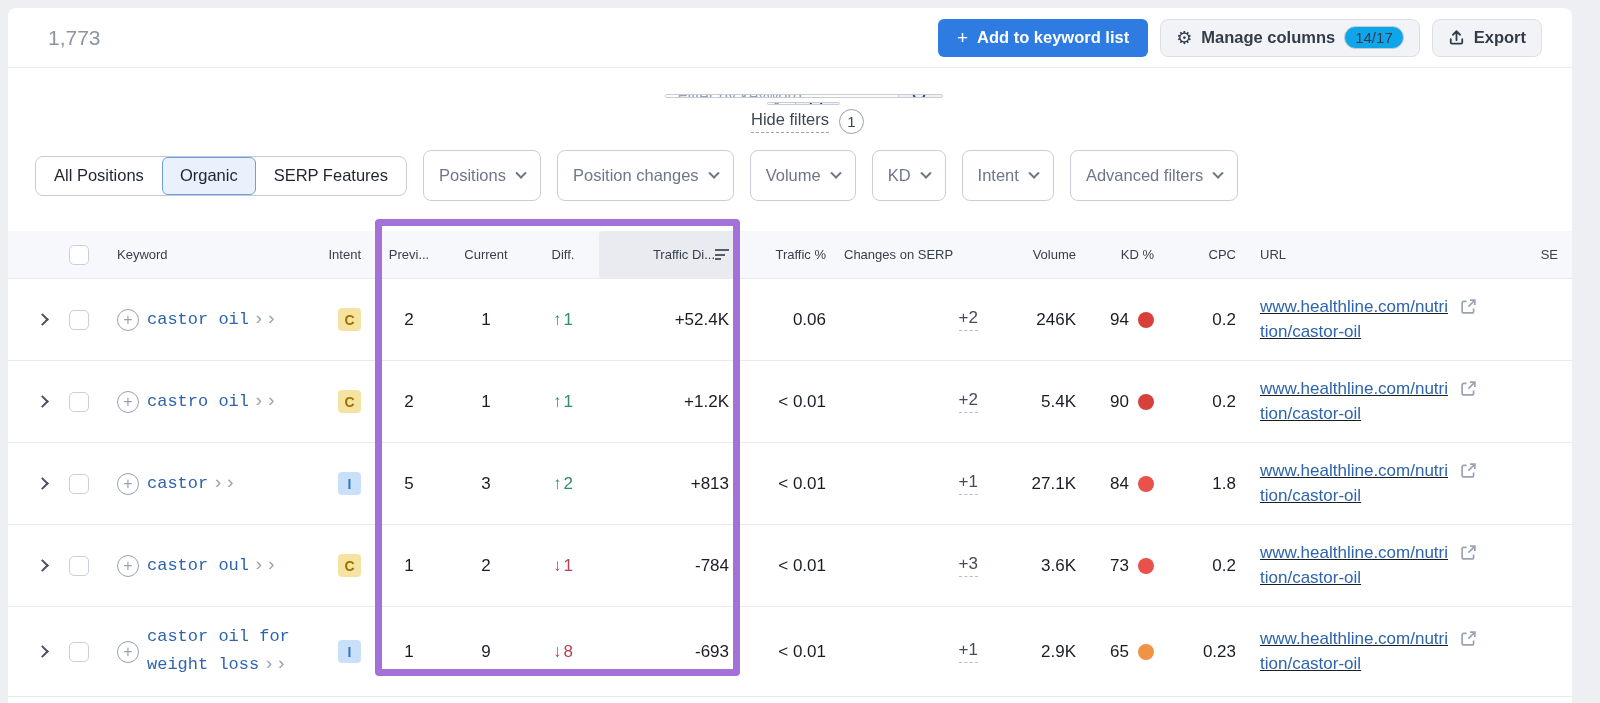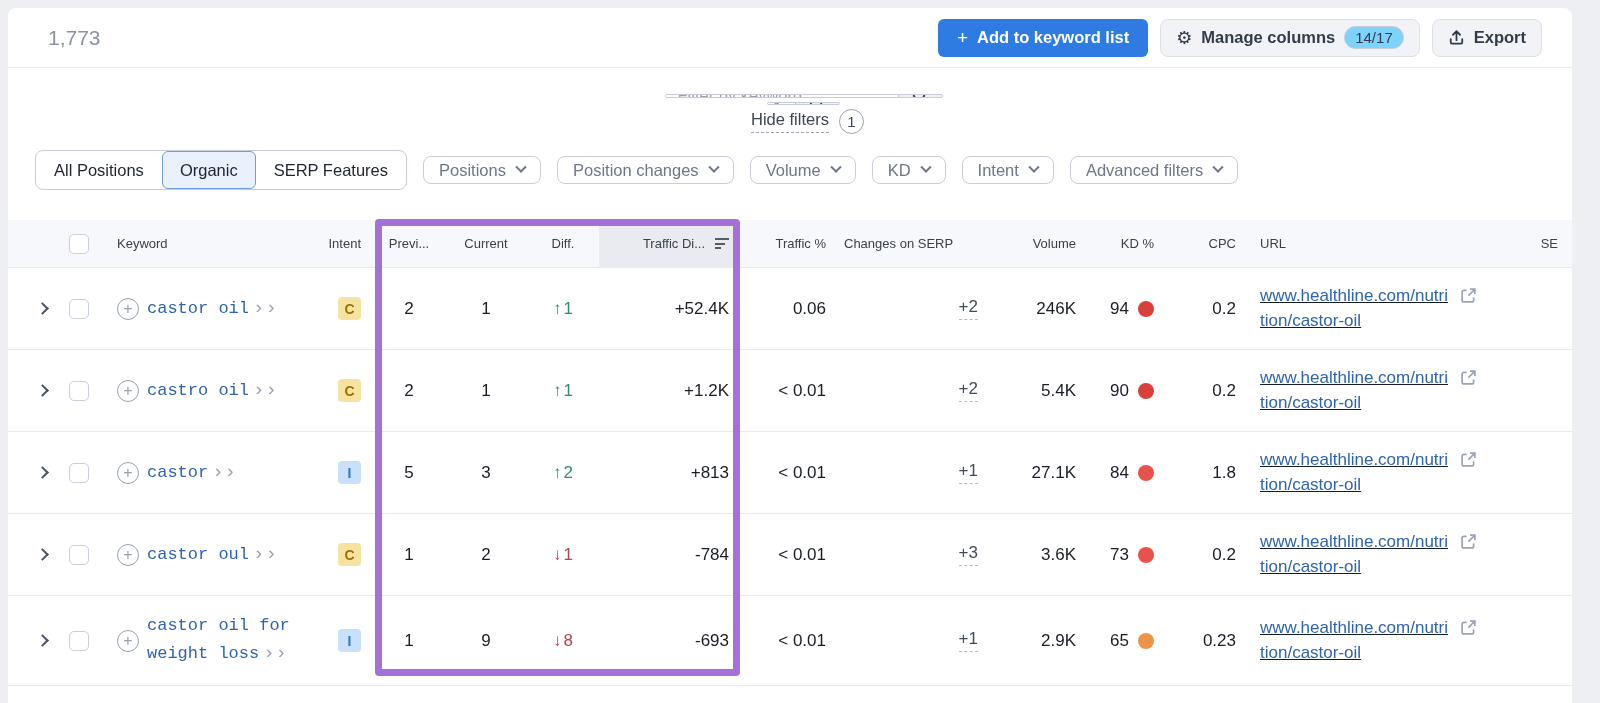--- a/index.html
+++ b/index.html
@@ -9,41 +9,41 @@
   
   .hdr { display:flex; align-items:center; height:60px; padding:0 30px 0 27px; border-bottom:1px solid #e9ebef; }
   .hdr .title { font-size:21px; font-weight:bold; color:#1a1e28; letter-spacing:.2px; }
   .hdr .count { font-size:21px; color:#8d94a1; margin-left:13px; }
   .hdr .actions { margin-left:auto; display:flex; gap:12px; align-items:center; }
   .btn { display:flex; align-items:center; gap:9px; height:38px; border-radius:8px; font-size:16.5px; cursor:pointer; }
   .btn-primary { background:#2e7be2; color:#fff; padding:0 19px; border-radius:6px; font-weight:bold; }
   .btn-primary .plus { font-size:19px; font-weight:normal; }
   .btn-gray { background:#f1f3f6; border:1px solid #dcdfe5; color:#333b4a; padding:0 15px; font-weight:bold; }
   .gear { font-size:18px; color:#333b4a; line-height:1; }
-  .pill { background:#7dd3fc; border:1px solid #c6ccd6; border-radius:999px; padding:2px 10px; font-size:15px; font-weight:normal; color:#333b4a; }
+  .pill { background:#0ea5e9; border:1px solid #c6ccd6; border-radius:999px; padding:2px 10px; font-size:15px; font-weight:normal; color:#333b4a; }
 
   
   .frow { display:flex; align-items:center; margin:26px 0 0 27px; height:40px; gap:4px;flex-direction:column; }
   .igroup { display:flex; height:40px; border:1px solid #c6cbd5; border-radius:8px; overflow:hidden; background:#fff; }
   .igroup input { border:none; outline:none; font-size:16.5px; padding:0 12px; color:#1f2533; font-family:inherit; }
   .igroup input::placeholder { color:#9aa1ae; }
   .kw-input { width:232px; }
   .url-input { width:210px; padding-right:2px !important; }
   .clear-x { display:flex; align-items:center; padding:0 12px 0 2px; color:#8b94a5; font-size:15px; cursor:pointer; }
   .sbtn { width:44px; display:flex; align-items:center; justify-content:center; background:#eff1f4; border-left:1px solid #c6cbd5; cursor:pointer; }
   .hidef { display:flex; align-items:center; gap:10px; margin-left:8px; }
   .hidef .lnk { font-size:16.5px; color:#3d4556; border-bottom:1.5px dashed #9aa3b3; padding-bottom:3px; cursor:pointer; }
   .hidef .badge { width:25px; height:25px; border:1px solid #9aa1ae; border-radius:50%; display:flex; align-items:center; justify-content:center; font-size:15px; color:#3d4556; background:#fff; }
 
   
   .trowbar { display:flex; align-items:center; margin:16px 0 0 27px; gap:16px; }
   .seg { display:flex; border:1px solid #c6cbd5; border-radius:8px; background:#fff; overflow:hidden; }
   .seg .tab { padding:0 17px; height:38px; display:flex; align-items:center; font-size:16.5px; color:#1f2430; cursor:pointer; border:1px solid transparent; border-radius:6px; }
   .seg .tab.active { border-color:#6f9ce2; background:#e9f1fc; }
-  .ddl { display:flex; align-items:center; gap:11px; height:28px; padding:0 15px; border:1px solid #c8cdd7; border-radius:8px; background:#fff; font-size:16.5px; color:#6e7688; cursor:pointer; }
+  .ddl { display:flex; align-items:center; gap:11px; height:51px; padding:0 15px; border:1px solid #c8cdd7; border-radius:8px; background:#fff; font-size:16.5px; color:#6e7688; cursor:pointer; }
   .chev-d { width:8px; height:8px; border:solid #6e7688; border-width:0 2px 2px 0; transform:rotate(45deg) translate(-2px,-2px); }
 
   
   .thead { display:flex; align-items:center; margin-top:30px; height:48px; background:#f7f8fb; font-size:13px; color:#39404d; border-bottom:1px solid #e8eaee; }
   .trow { display:flex; align-items:center; min-height:82px; border-bottom:1px solid #e8eaee; font-size:17px; color:#191d26; }
   .trow:last-child { min-height:90px; }
   .cell { display:flex; align-items:center; }
   .c-exp { width:30px; margin-left:19px; justify-content:center; }
   .c-check { width:44px; justify-content:center; }
   .c-kw { width:196px; margin-left:16px; }
@@ -54,21 +54,21 @@
   .c-tdiff { width:140px; justify-content:flex-end; padding-right:10px; }
   .c-tpct { width:78px; margin-left:17px; justify-content:flex-end; padding-right:8px; }
   .c-serp { width:168px; }
   .thead .c-serp { padding-left:10px; justify-content:flex-start; }
   .trow  .c-serp { justify-content:flex-end; padding-right:24px; }
   .c-vol { width:78px; justify-content:flex-end; padding-right:4px; }
   .c-kd { width:92px; justify-content:flex-end; padding-right:18px; }
   .c-cpc { width:72px; justify-content:flex-end; padding-right:8px; }
   .c-url { width:248px; margin-left:16px; }
   .c-se { margin-left:auto; padding-right:14px; }
-  .thead .sorted { background:#e9ebf1; height:48px; border-radius:4px; display:flex; align-items:center; gap:10px; }
+  .thead .sorted { background:#e9ebf1; height:48px; border-radius:4px; display:flex; align-items:center; }
   .sort-ic { display:flex; flex-direction:column; gap:2.5px; }
   .sort-ic i { display:block; height:2px; background:#555d6d; }
   .sort-ic i:nth-child(1){ width:14px; } .sort-ic i:nth-child(2){ width:10px; } .sort-ic i:nth-child(3){ width:6px; }
 
   .chev-r { width:9px; height:9px; border:solid #4a5160; border-width:2px 2px 0 0; transform:rotate(45deg); cursor:pointer; }
   .checkbox { width:20px; height:20px; border:1.5px solid #c9cfdc; border-radius:5px; background:#fff; cursor:pointer; }
   .addcircle { flex:none; width:22px; height:22px; border:1.5px solid #98a1b3; border-radius:50%; color:#98a1b3; font-size:16px; display:flex; align-items:center; justify-content:center; margin-right:8px; cursor:pointer; line-height:1; }
   .kwlink { color:#2d64ad; cursor:pointer; line-height:1.55;font-family:Liberation Mono, monospace; }
   .dbl { color:#9aa4b6; font-size:19px; letter-spacing:1px; margin-left:4px; }
   .intent-badge { width:23px; height:23px; border-radius:4px; font-size:14px; font-weight:bold; display:flex; align-items:center; justify-content:center; }

